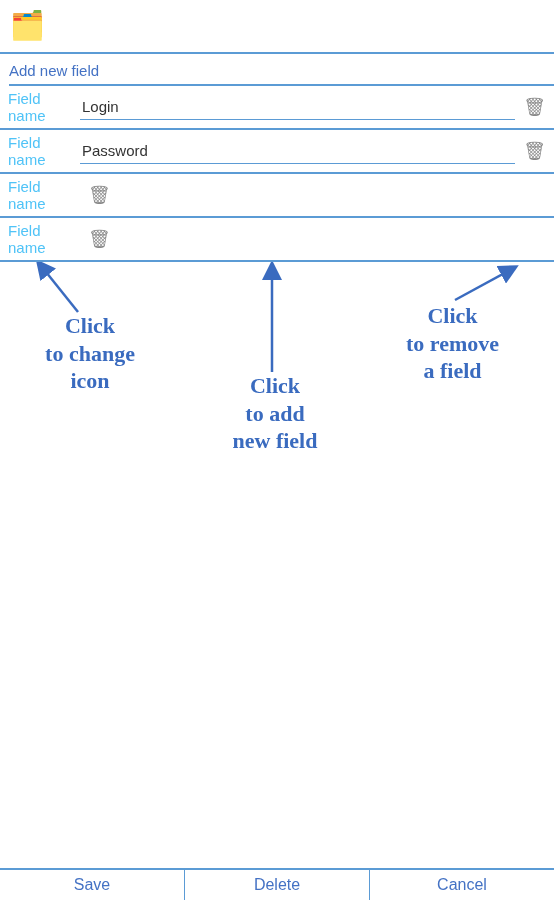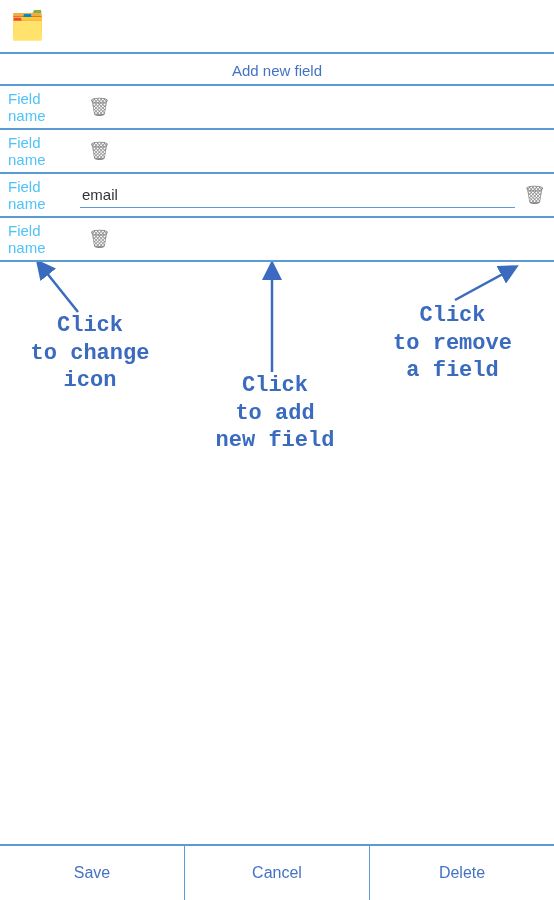--- a/index.html
+++ b/index.html
@@ -28,23 +28,23 @@
       font-size: 28px;
       line-height: 36px;
     }
     .header-text {
       font-size: 15px;
       color: #333;
     }
 
     
     .add-new-field-row {
-      text-align: center;
       padding: 8px 0 4px 0;
       border-bottom: 2px solid #5b9bd5;
+      margin-left: 9px;
     }
     .add-new-field-link {
       color: #4472c4;
       font-size: 15px;
       text-decoration: none;
       cursor: pointer;
     }
 
     
     .field-row {
@@ -96,21 +96,21 @@
     }
 
     
     .annot {
       position: absolute;
       color: #3a6bbf;
       font-size: 22px;
       font-weight: bold;
       text-align: center;
       line-height: 1.25;
-      font-family: Liberation Mono, monospace;
+      font-family: Liberation Serif, serif;
     }
 
     .annot-icon {
       left: 20px;
       top: 50px;
       width: 140px;
     }
     .annot-add {
       left: 195px;
       top: 110px;
@@ -127,21 +127,21 @@
       position: absolute;
       bottom: 0;
       left: 0;
       width: 554px;
       display: flex;
       border-top: 2px solid #5b9bd5;
       background: #fff;
     }
     .footer-btn {
       flex: 1;
-      padding: 18px 0;
+      padding: 6px 0;
       text-align: center;
       font-size: 16px;
       color: #4472c4;
       background: #fff;
       border: none;
       border-right: 1px solid #5b9bd5;
       cursor: pointer;
     }
     .footer-btn:last-child {
       border-right: none;
@@ -153,29 +153,30 @@
 <div class="header">
   <span class="header-icon">🗂️</span>
 </div>
 
 <div class="add-new-field-row">
   <a class="add-new-field-link">Add new field</a>
 </div>
 
 <div class="field-row">
   <span class="field-label">Field name</span>
-  <span class="delete-icon">🗑</span>
-</div>
-<div class="field-row">
-  <span class="field-label">Field name</span>
-  <span class="delete-icon">🗑</span>
-</div>
-<div class="field-row">
-  <span class="field-label">Field name</span>
-  <input class="field-input" type="text" value="email" style="">
+  <input class="field-input" type="text" value="Login" style="">
+  <span class="delete-icon">🗑</span>
+</div>
+<div class="field-row">
+  <span class="field-label">Field name</span>
+  <input class="field-input" type="text" value="Password" style="">
+  <span class="delete-icon">🗑</span>
+</div>
+<div class="field-row">
+  <span class="field-label">Field name</span>
   <span class="delete-icon">🗑</span>
 </div>
 <div class="field-row">
   <span class="field-label">Field name</span>
   <span class="delete-icon">🗑</span>
 </div>
 
 <div class="annotation-area">
 
   <svg class="arrows-svg" viewBox="0 0 554 380" xmlns="http://www.w3.org/2000/svg">
@@ -195,15 +196,15 @@
 
   <div class="annot annot-icon">Click<br>to change<br>icon</div>
 
   <div class="annot annot-add">Click<br>to add<br>new field</div>
 
   <div class="annot annot-remove">Click<br>to remove<br>a field</div>
 </div>
 
 <div class="footer">
   <button class="footer-btn">Save</button>
+  <button class="footer-btn">Delete</button>
   <button class="footer-btn">Cancel</button>
-  <button class="footer-btn">Delete</button>
 </div>
 
 </body></html>

